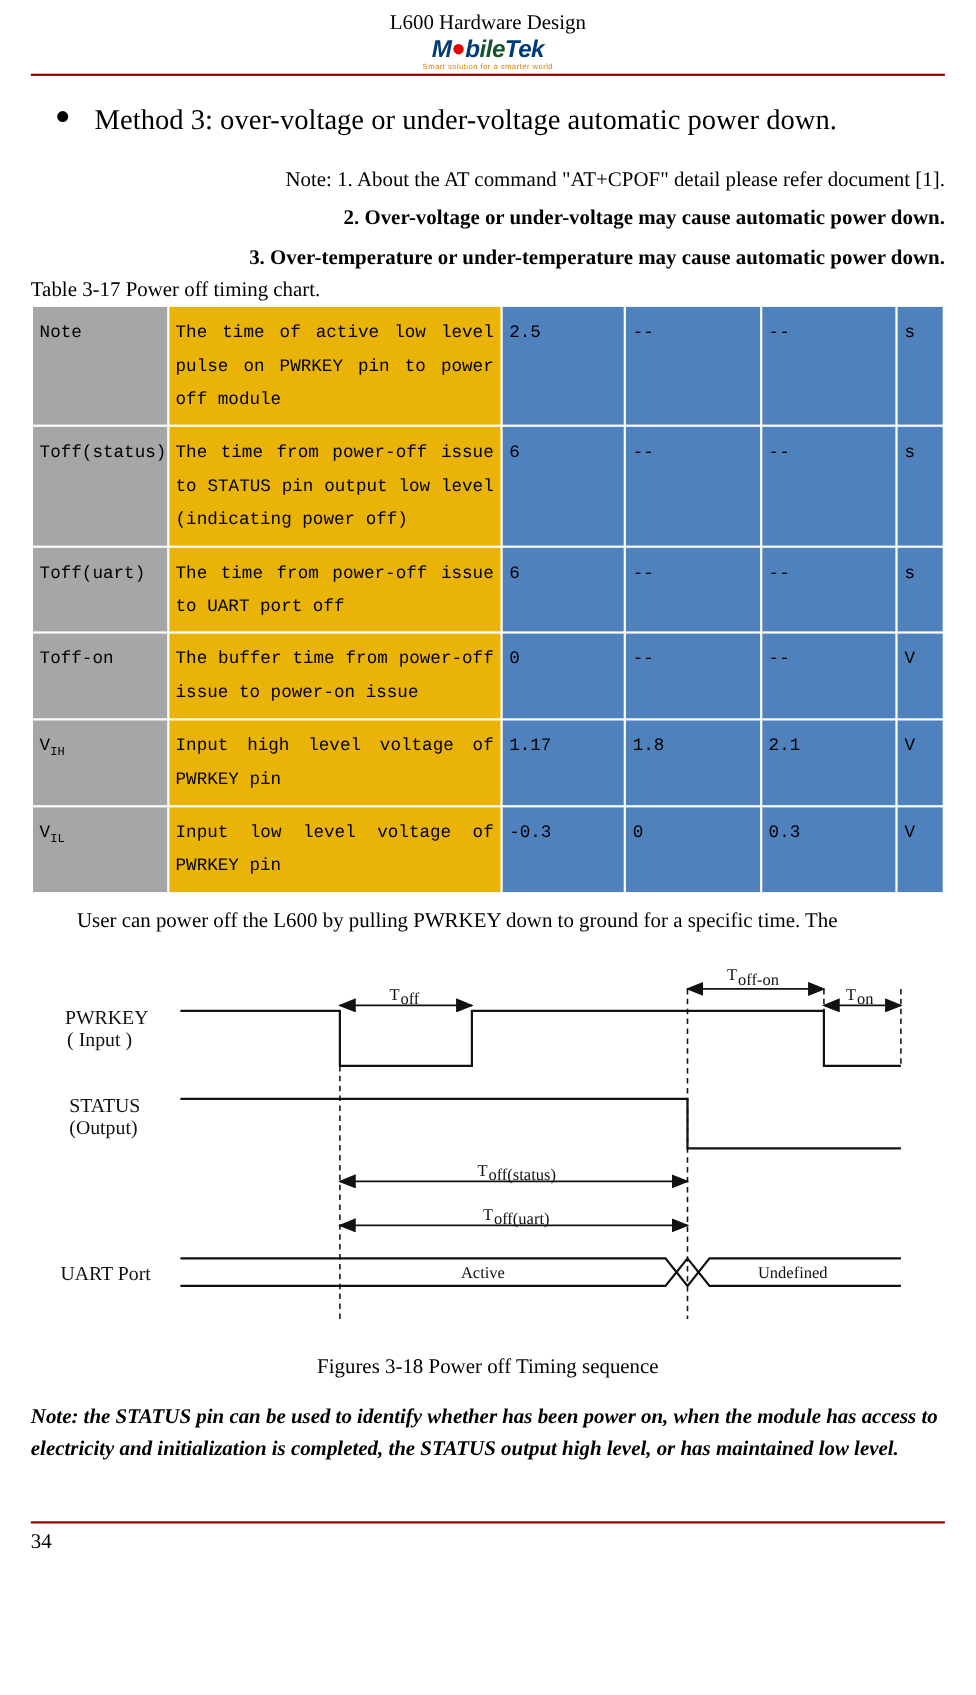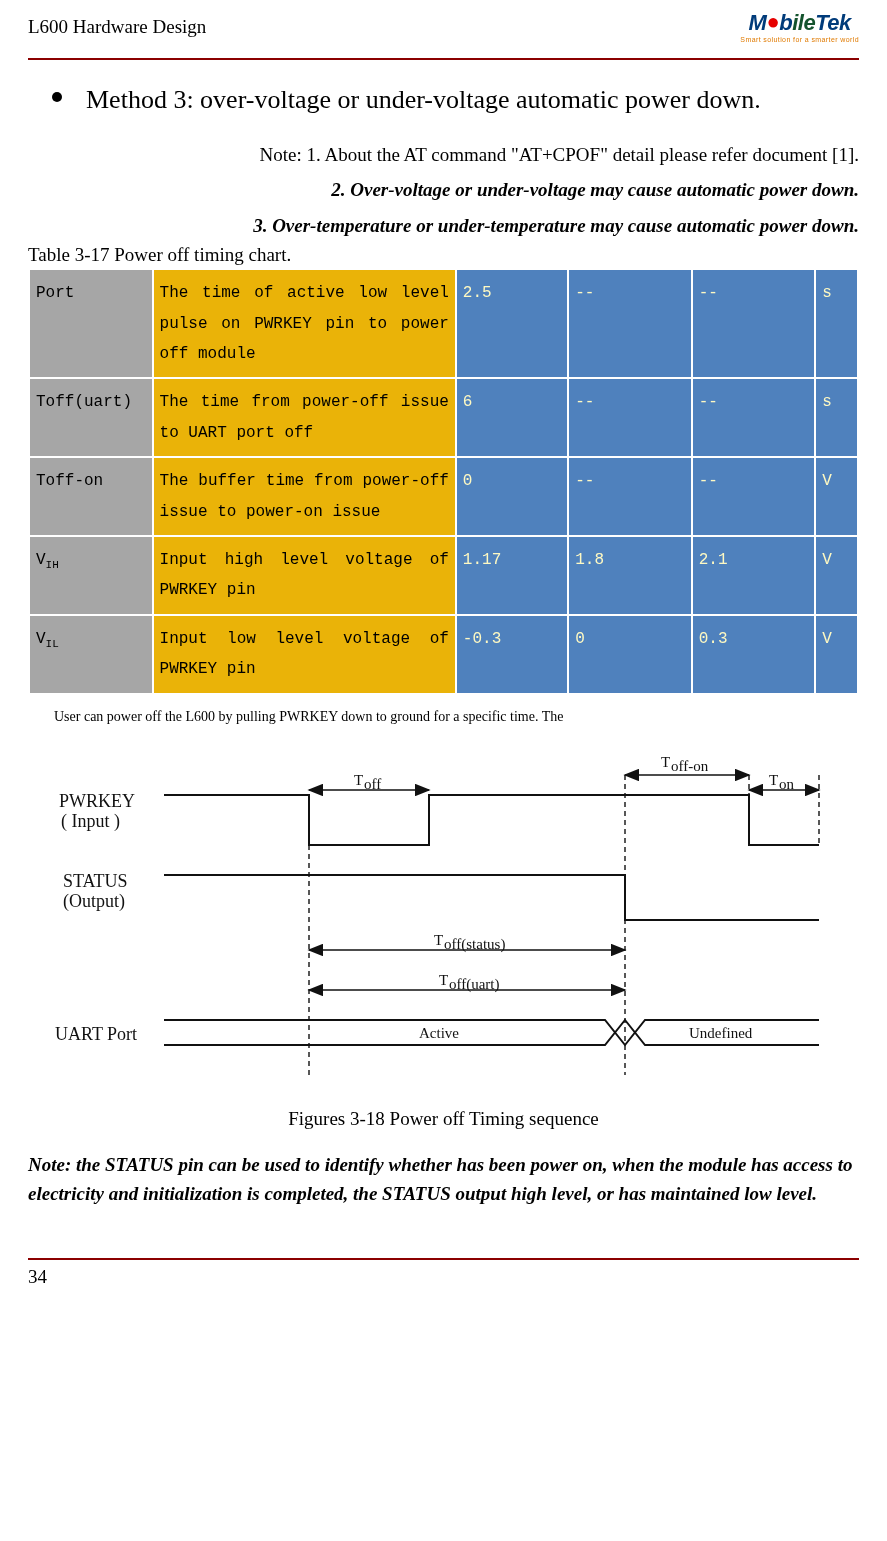--- a/index.html
+++ b/index.html
@@ -9,21 +9,22 @@
     background: #fff;
     color: #000;
     width: 887px;
     margin: 0 auto;
     padding: 10px 28px 20px 28px;
   }
   .header-row {
     display: flex;
     justify-content: space-between;
     align-items: center;
-    margin-bottom: 15px;
+    margin-bottom: 2px;
+    flex-direction: column;
   }
   .doc-title { font-size: 19px; }
   .logo-wrap {
     display: flex;
     flex-direction: column;
     align-items: center;
   }
   .logo-main {
     font-weight: bold;
     font-size: 22px;
@@ -59,44 +60,44 @@
   .bullet-dot {
     position: absolute;
     left: 4px;
     top: 7px;
     width: 10px;
     height: 10px;
     border-radius: 50%;
     background: #000;
   }
   .note-block { margin: 6px 0 2px 0; font-size: 19px; line-height: 1.55; text-align: right; }
-  .note-bold { font-weight: bold; font-style: italic; margin-left: 34px; }
+  .note-bold { font-weight: bold; margin-left: 34px; }
   .caption { margin: 4px 0 2px 0; font-size: 19px; }
   table.params {
     width: 100%;
     border-collapse: collapse;
     font-family: "SimSun","NSimSun","Courier New",monospace;
     font-size: 16px;
     table-layout: fixed;
   }
   table.params td {
     border: 2px solid #fff;
     padding: 8px 6px;
     vertical-align: top;
     line-height: 1.9;
   }
   .c1 { background: #a6a6a6; width: 110px; }
   .c2 { background: #eab308; width: 270px; text-align: justify; }
-  .c3,.c4,.c5,.c6 { background: #4f81bd; color: #fef9c3; }
+  .c3,.c4,.c5,.c6 { background: #4f81bd; color: #000000; }
   .c3 { width: 100px; }
   .c4 { width: 110px; }
   .c5 { width: 110px; }
   .c6 { width: 38px; }
   .sub { font-size: 11px; vertical-align: sub; }
-  .after-table { margin: 14px 0 8px 26px; font-size: 14px; }
+  .after-table { margin: 14px 0 8px 42px; font-size: 19px; }
   .diagram-box {
     margin: 20px auto 10px auto;
     width: 790px;
   }
   .diagram-box svg { width: 100%; height: auto; }
   .diag-text { font-family: "Times New Roman", serif; font-size: 18px; fill: #111; }
   .diag-text-sm { font-family: "Times New Roman", serif; font-size: 15px; fill: #111; }
   .fig-caption { margin: 28px 0 20px 0; font-size: 19px; text-align: center; }
   .note-para {
     font-weight: bold;
@@ -136,23 +137,31 @@
 </ul>
 
 <div class="note-block">Note: 1. About the AT command "AT+CPOF" detail please refer document [1].</div>
 <div class="note-block note-bold">2. Over-voltage or under-voltage may cause automatic power down.</div>
 <div class="note-block note-bold">3. Over-temperature or under-temperature may cause automatic power down.</div>
 <div class="caption">Table 3-17 Power off timing chart.</div>
 
 <table class="params">
   <tbody>
       <tr>
-    <td class="c1">Port</td>
+    <td class="c1">Note</td>
     <td class="c2">The time of active low level pulse on PWRKEY pin to power off module</td>
     <td class="c3">2.5</td>
+    <td class="c4">--</td>
+    <td class="c5">--</td>
+    <td class="c6">s</td>
+  </tr>
+  <tr>
+    <td class="c1">Toff(status)</td>
+    <td class="c2">The time from power-off issue to STATUS pin output low level (indicating power off)</td>
+    <td class="c3">6</td>
     <td class="c4">--</td>
     <td class="c5">--</td>
     <td class="c6">s</td>
   </tr>
   <tr>
     <td class="c1">Toff(uart)</td>
     <td class="c2">The time from power-off issue to UART port off</td>
     <td class="c3">6</td>
     <td class="c4">--</td>
     <td class="c5">--</td>

